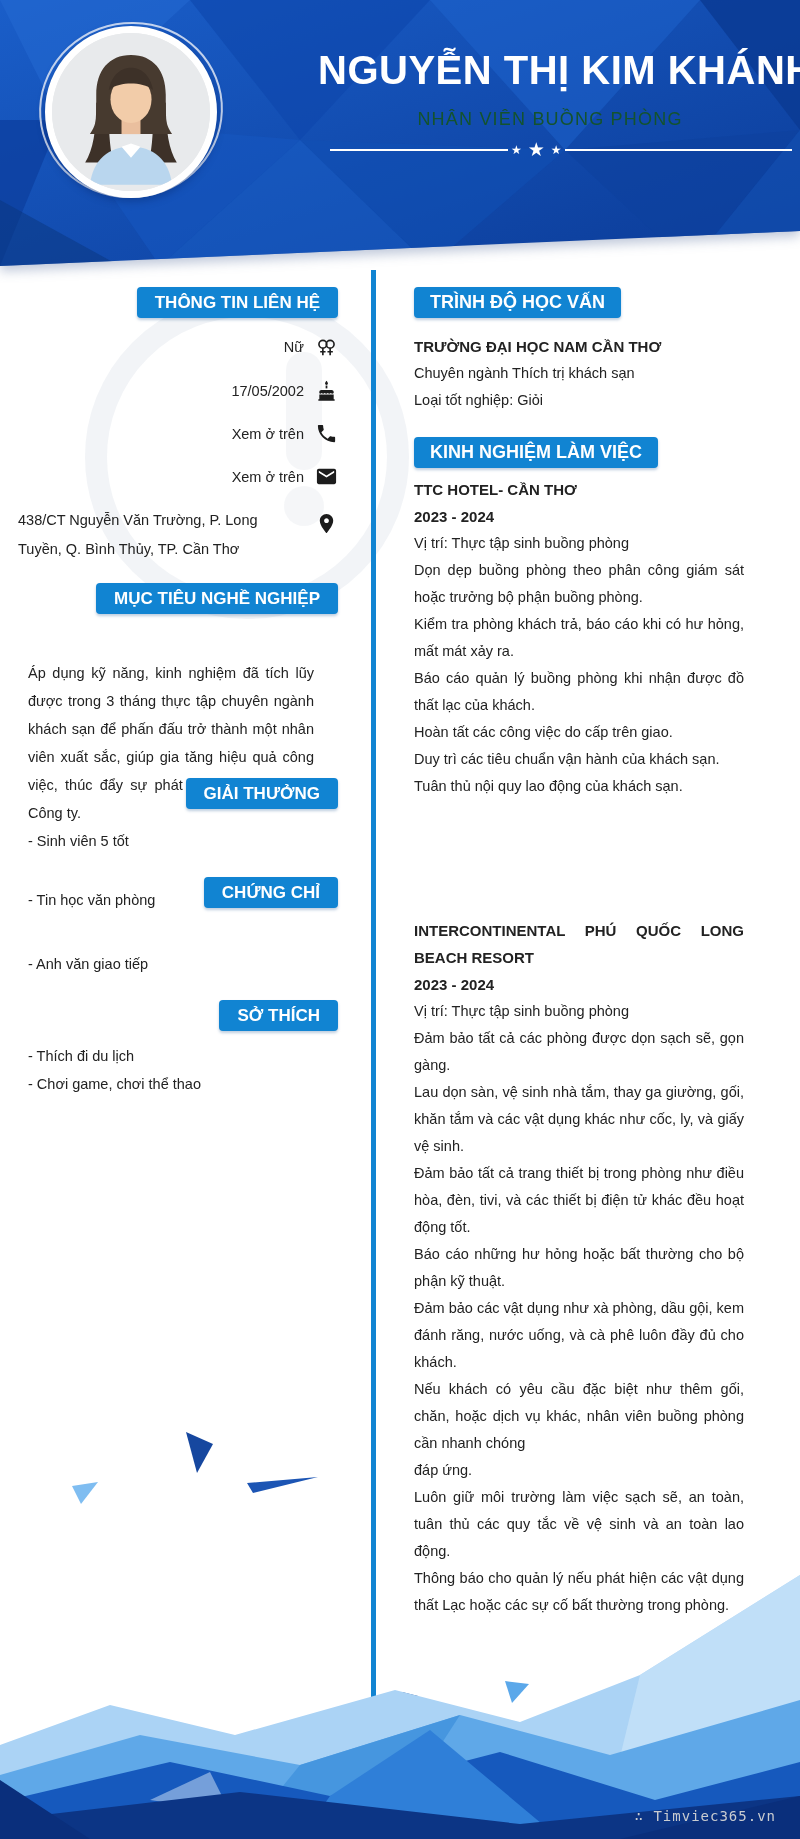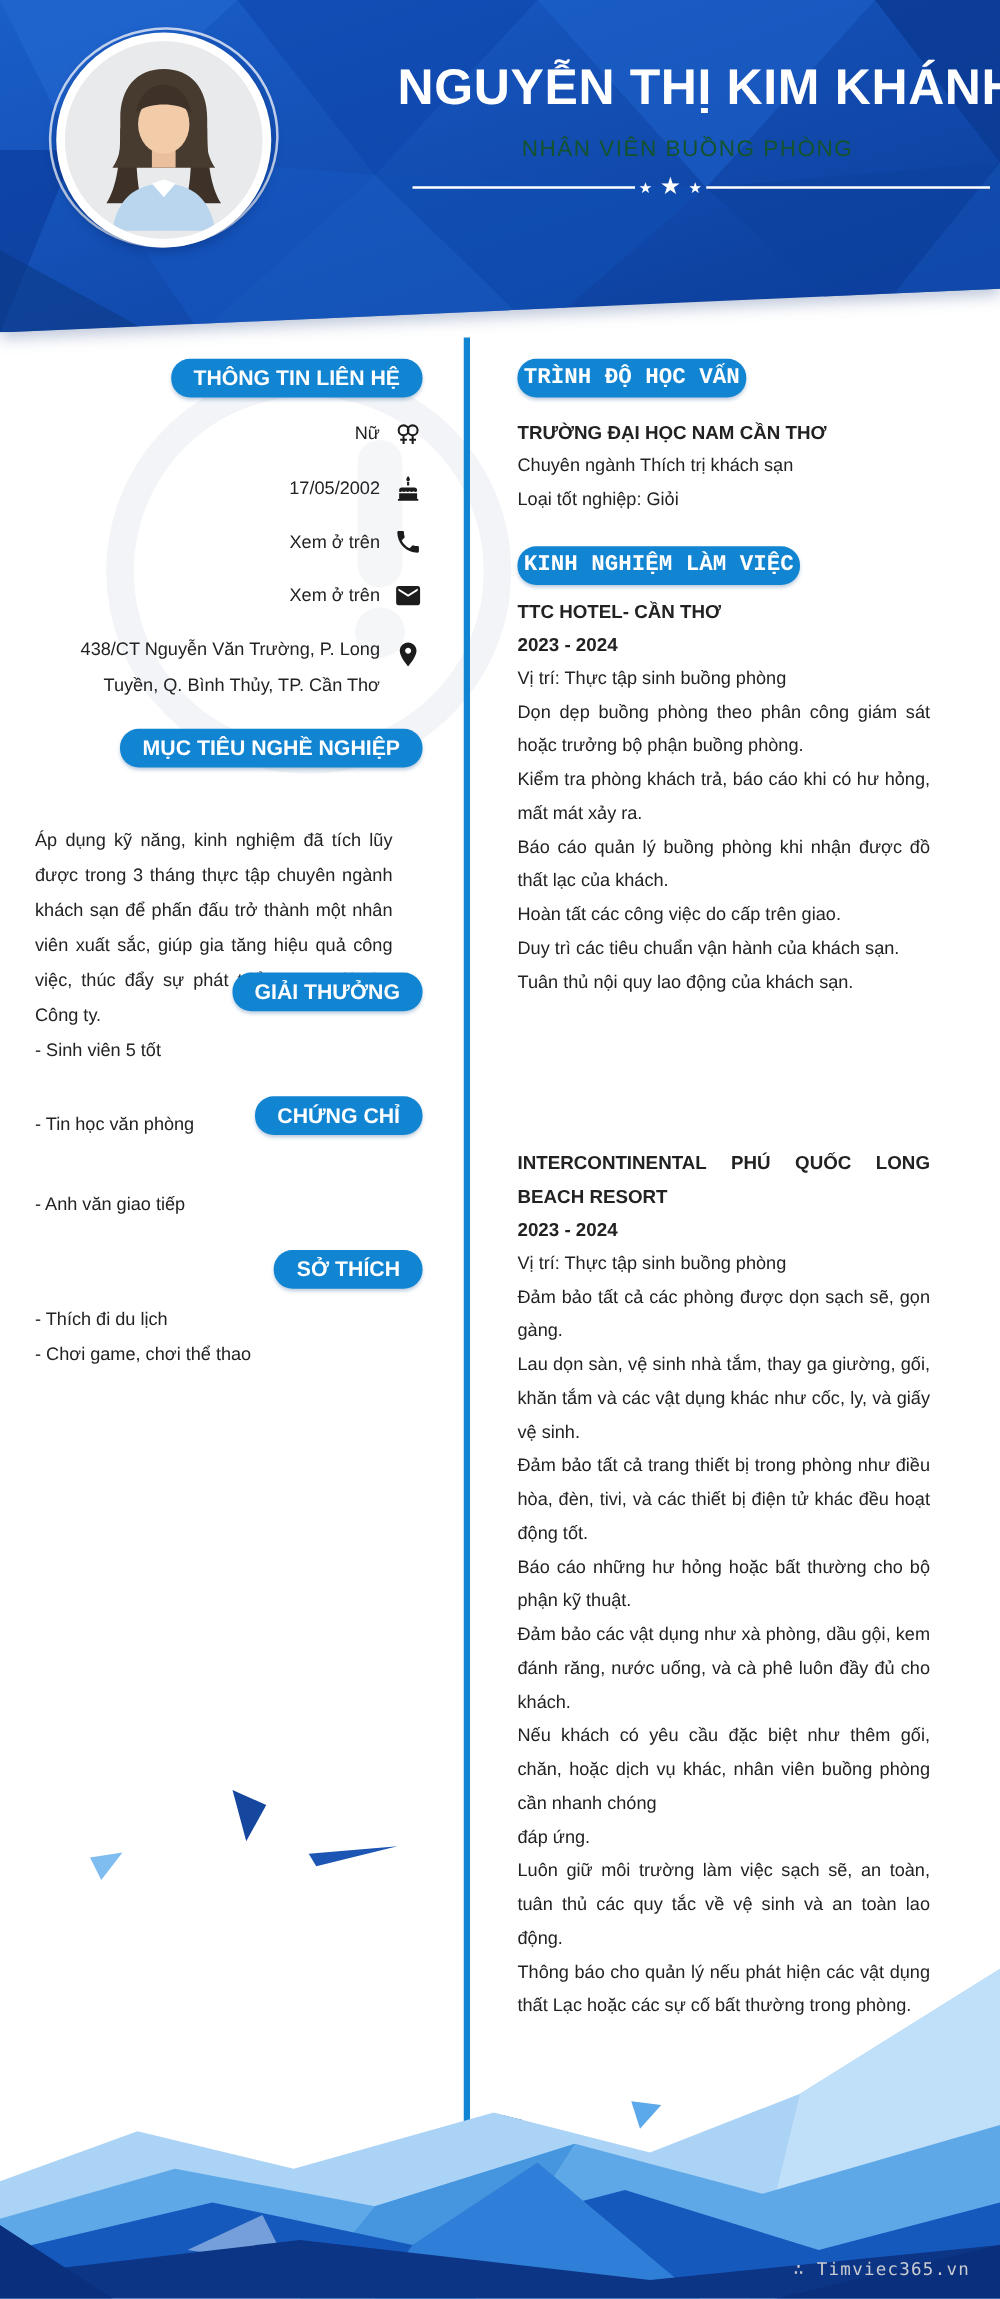--- a/index.html
+++ b/index.html
@@ -30,30 +30,30 @@
   .star.s{font-size:12px;margin:0 3px;}
   .star.b{font-size:19px;margin:0 3px;}
 
   
   .wm-ring{position:absolute;left:85px;top:295px;width:280px;height:280px;border:22px solid rgba(190,200,214,.20);
            border-radius:50%;}
   .wm-stem{position:absolute;left:286px;top:352px;width:36px;height:118px;background:rgba(190,200,214,.16);border-radius:18px;}
   .wm-dot{position:absolute;left:284px;top:486px;width:40px;height:40px;background:rgba(190,200,214,.16);border-radius:50%;}
 
   
-  .pill{position:absolute;height:31px;line-height:31px;border-radius:15px;background:#1184d2;color:#fff;
+  .pill{position:absolute;height:31px;line-height:31px;border-radius:4px;background:#1184d2;color:#fff;
         font-weight:bold;white-space:nowrap;box-shadow:0 2px 3px rgba(20,80,140,.28);}
   .pill-l{right:462px;padding:0 18px;font-size:17px;}
-  .pill-r{left:414px;padding:0 5px;font-size:18px;font-family:Liberation Mono, monospace;}
+  .pill-r{left:414px;padding:0 16px;font-size:18px;}
 
   
   .c-text{position:absolute;right:496px;font-size:14.5px;color:#222;white-space:nowrap;}
   .c-icon{position:absolute;right:462px;width:23px;height:23px;}
   .c-icon svg{display:block;}
-  .addr{position:absolute;right:496px;top:506px;width:286px;text-align:right;font-size:14.5px;
+  .addr{position:absolute;right:496px;top:506px;width:286px;text-align:left;font-size:14.5px;
         line-height:29px;color:#222;}
   .obj{position:absolute;left:28px;top:629px;width:286px;text-align:justify;font-size:14.5px;
        line-height:28px;color:#222;margin-top:30px;}
   .li-l{position:absolute;left:28px;font-size:14.5px;color:#222;white-space:nowrap;}
 
   .divider{position:absolute;left:371px;top:270px;width:5px;height:1494px;background:#1184d2;}
 
   
   .edu{position:absolute;left:414px;top:333px;width:330px;font-size:14.5px;line-height:27px;color:#222;}
   .edu .school{font-weight:bold;font-size:15px;}

